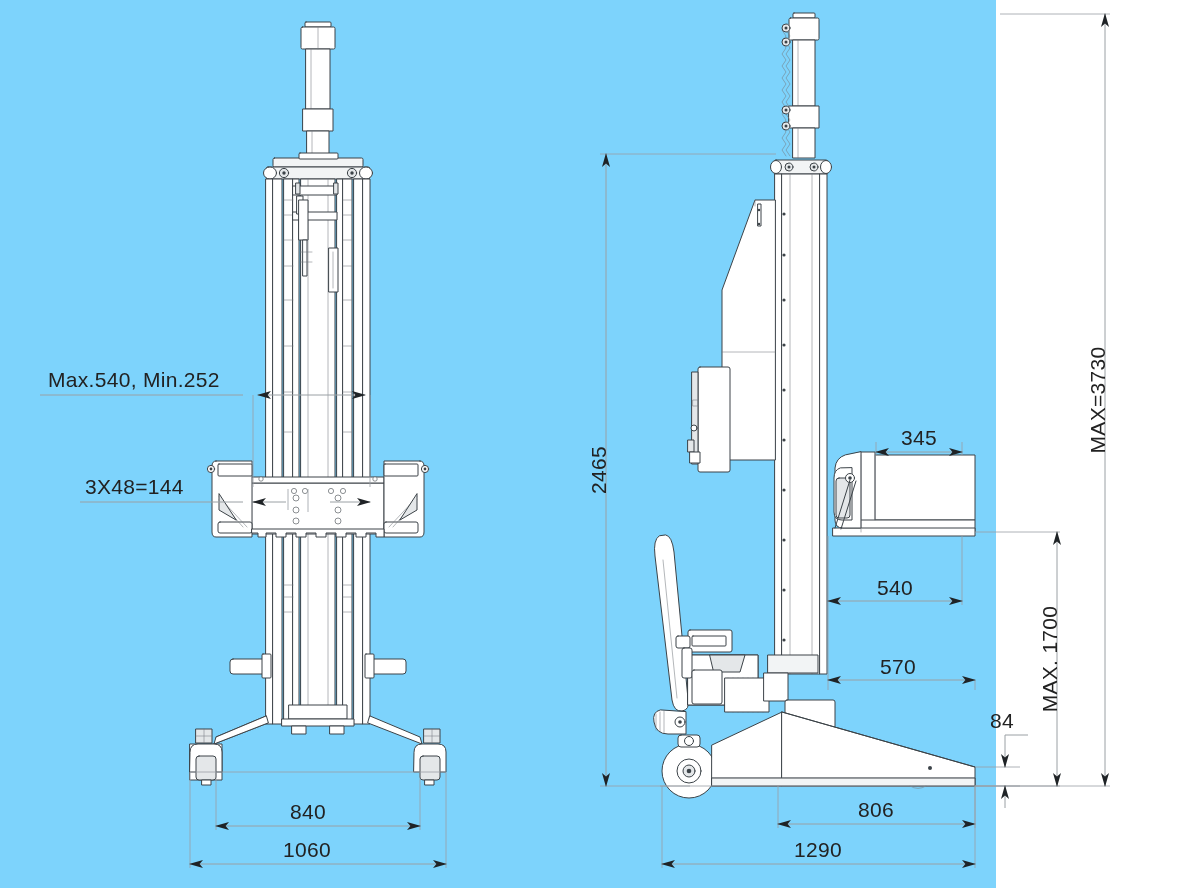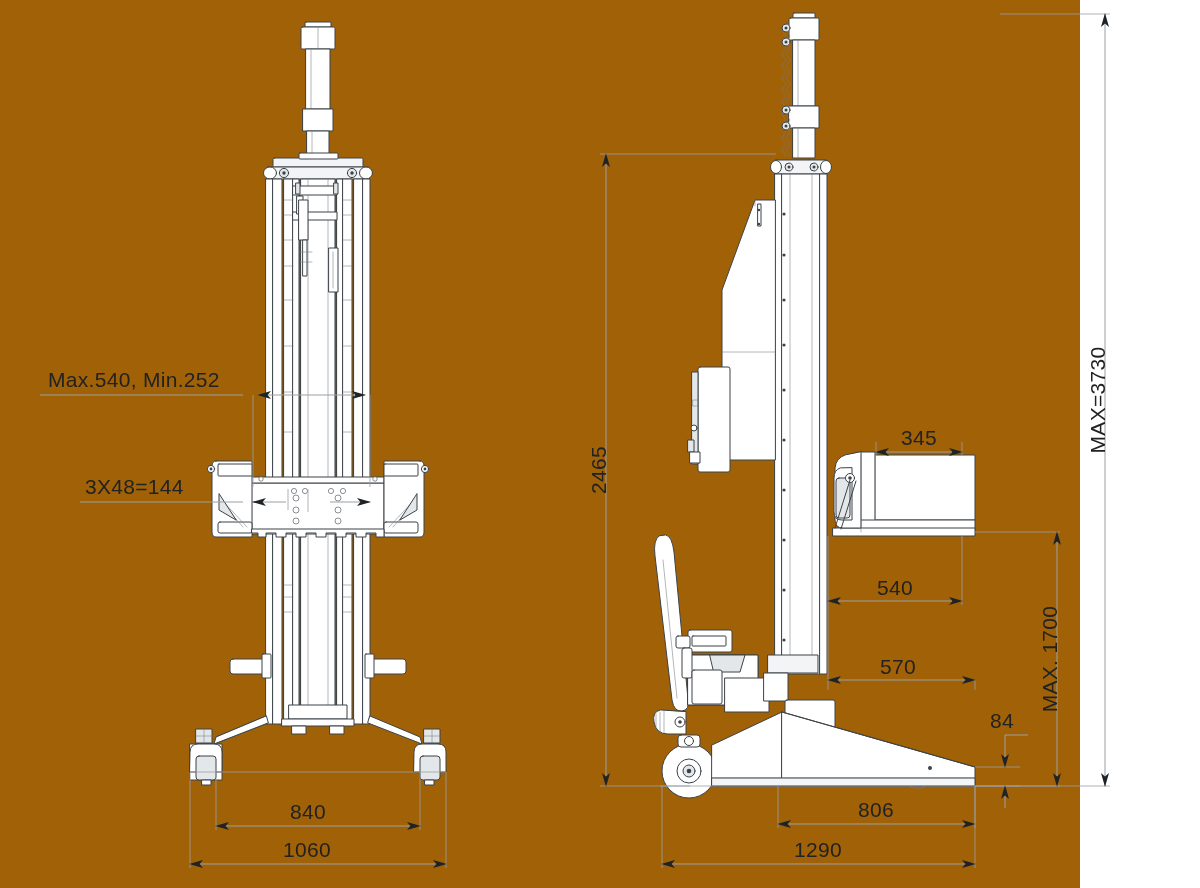--- a/index.html
+++ b/index.html
@@ -2,21 +2,21 @@
 <html><head>
 <meta charset="utf-8">
 <title>Technical Drawing</title>
 <style>
   html,body{margin:0;padding:0;background:#ffffff;}
   body{
     width:1200px;height:888px;overflow:hidden;
     font-family:"Liberation Sans","DejaVu Sans",sans-serif;
     color:#1a1a1a;
   }
-  #sheet{position:relative;width:1080px;height:888px;background:#a16207;}
+  #sheet{position:relative;width:996px;height:888px;background:#7dd3fc;}
   svg.drawing{position:absolute;left:0;top:0;width:1200px;height:888px;}
   .dimtext{
     font-family:"Liberation Sans","DejaVu Sans",sans-serif;
     font-size:21px;fill:#222222;letter-spacing:0.3px;
   }
   .part{fill:none;stroke:#3c4348;stroke-width:1;
         stroke-linejoin:round;stroke-linecap:round;}
   .part.hair{stroke-width:0.55;stroke:#757b80;}
   .fillw{fill:#ffffff;}
   .fillg{fill:#f2f4f5;}

